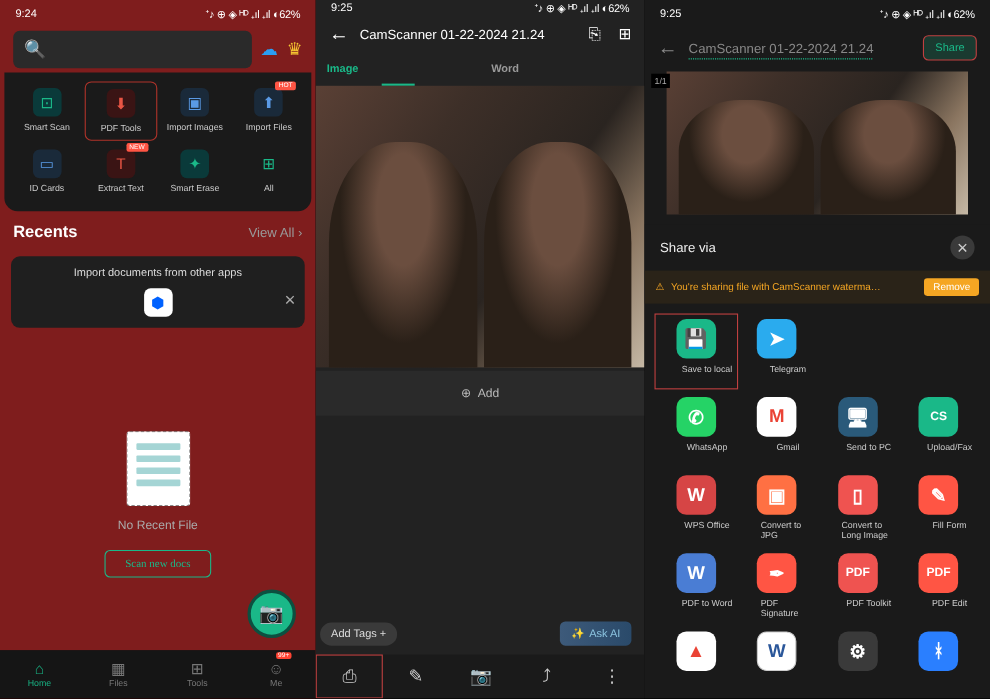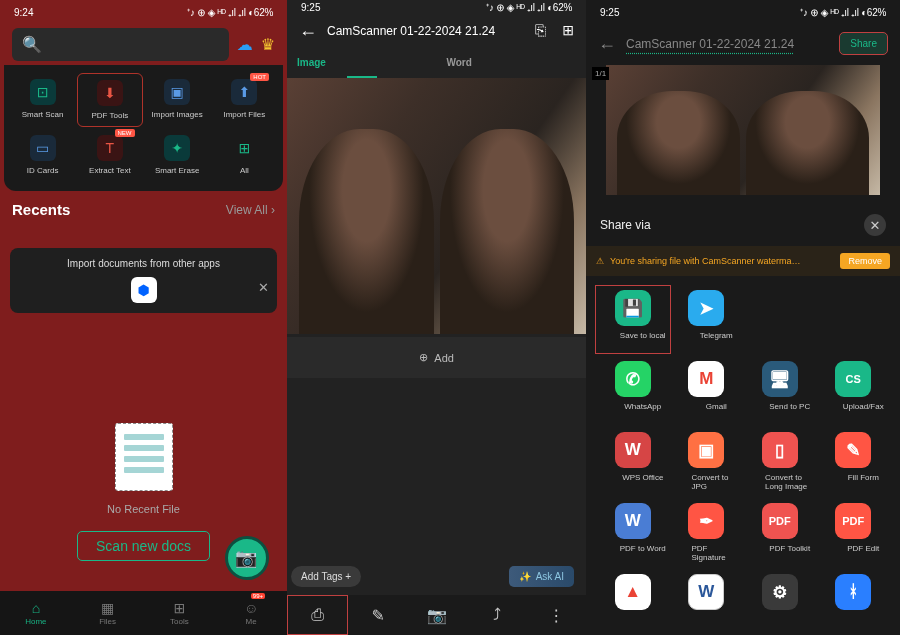--- a/index.html
+++ b/index.html
@@ -23,30 +23,30 @@
     .tool { display: flex; flex-direction: column; align-items: center; gap: 5px; padding: 6px 2px; position: relative; }
     .tool-icon { width: 26px; height: 26px; border-radius: 6px; display: flex; align-items: center; justify-content: center; font-size: 14px; }
     .tool-label { font-size: 8px; color: #ccc; text-align: center; }
     .tool.highlight { border: 1px solid #b0332a; border-radius: 6px; }
     .tool-badge { position: absolute; top: 0; right: 8px; background: #ff5544; color: #fff; font-size: 6px; padding: 1px 3px; border-radius: 2px; }
 
     .recents-header { display: flex; justify-content: space-between; align-items: center; padding: 10px 12px; }
     .recents-title { color: #fff; font-size: 15px; font-weight: 600; }
     .view-all { color: #999; font-size: 12px; }
 
-    .import-banner { margin: 20px 10px; background: #1f1f1f; border-radius: 8px; padding: 10px 12px; position: relative; text-align: center; }
+    .import-banner { margin: 4px 10px; background: #1f1f1f; border-radius: 8px; padding: 10px 12px; position: relative; text-align: center; }
     .import-banner-text { color: #ddd; font-size: 10px; margin-bottom: 8px; }
     .dropbox-icon { width: 26px; height: 26px; background: #fff; border-radius: 6px; display: inline-flex; align-items: center; justify-content: center; color: #0062ff; font-size: 14px; }
     .banner-close { position: absolute; top: 32px; right: 8px; color: #aaa; font-size: 13px; }
 
     .empty-state { display: flex; flex-direction: column; align-items: center; padding: 90px 0 20px; }
     .empty-doc { width: 58px; height: 68px; border: 1.5px dashed #888; border-radius: 3px; padding: 10px 8px; display: flex; flex-direction: column; gap: 5px; background: #fff; }
     .empty-doc span { height: 6px; background: #a5d5d5; border-radius: 1px; }
     .empty-text { color: #aaa; font-size: 11px; margin-top: 12px; }
-    .scan-btn { margin-top: 16px; border: 1px solid #1ab888; color: #1ab888; background: none; padding: 6px 18px; border-radius: 5px; font-size: 14px; }
+    .scan-btn { margin-top: 16px; border: 1px solid #1ab888; color: #1ab888; background: none; padding: 6px 18px; border-radius: 5px; font-size: 10px; font-family: Liberation Serif, serif; }
 
     .fab { position: absolute; bottom: 55px; right: 18px; width: 44px; height: 44px; border-radius: 50%; background: #1ab888; display: flex; align-items: center; justify-content: center; border: 3px solid #0c5040; color: #fff; font-size: 18px; }
 
     .bottom-nav { position: absolute; bottom: 0; left: 0; right: 0; display: flex; background: #151515; height: 44px; }
     .nav-item { flex: 1; display: flex; flex-direction: column; align-items: center; justify-content: center; gap: 1px; color: #777; position: relative; }
     .nav-item.active { color: #18b082; }
     .nav-icon { font-size: 14px; }
     .nav-label { font-size: 8px; }
     .nav-badge { position: absolute; top: 2px; right: 22px; background: #ff4433; color: #fff; font-size: 6px; padding: 0 2px; border-radius: 2px; }
 

